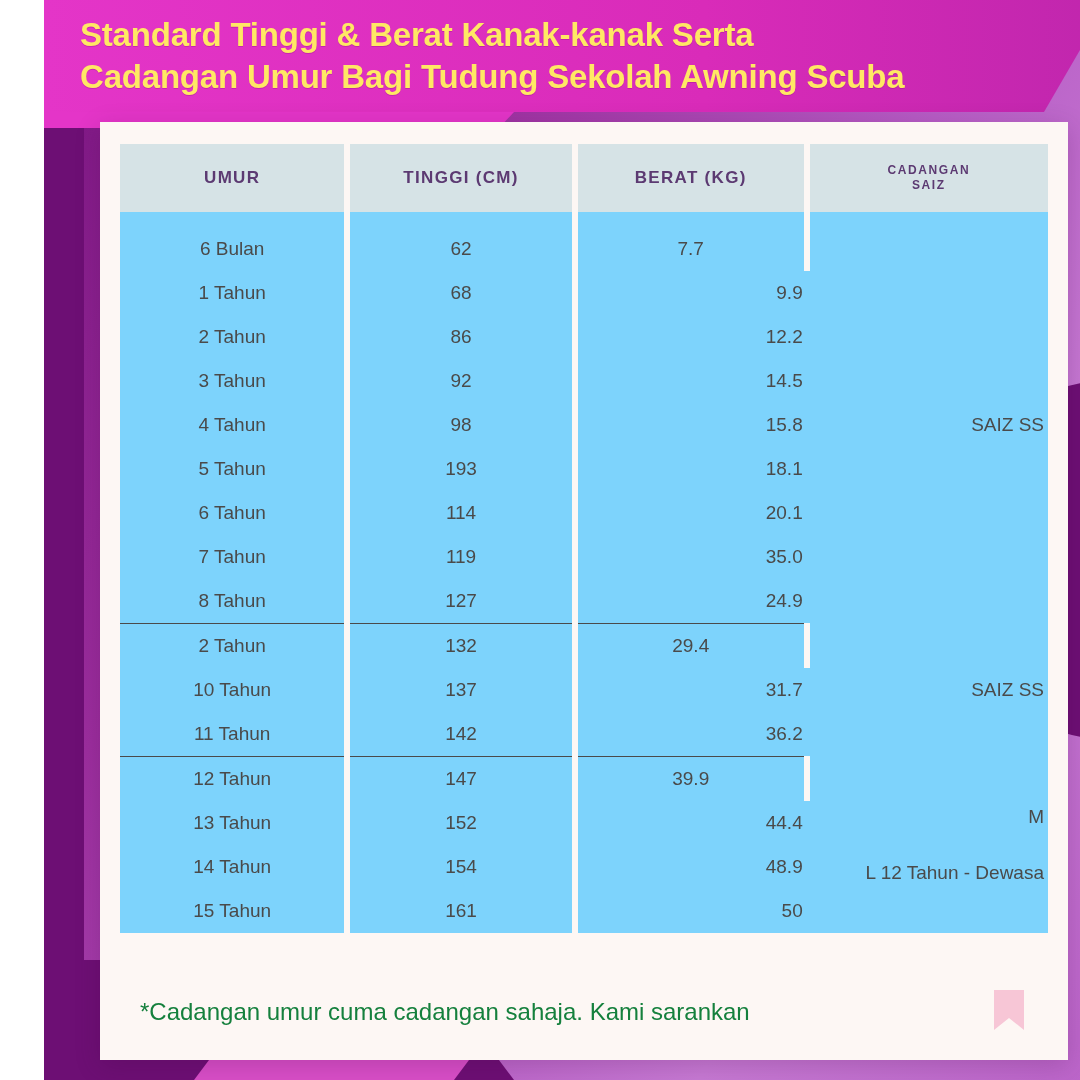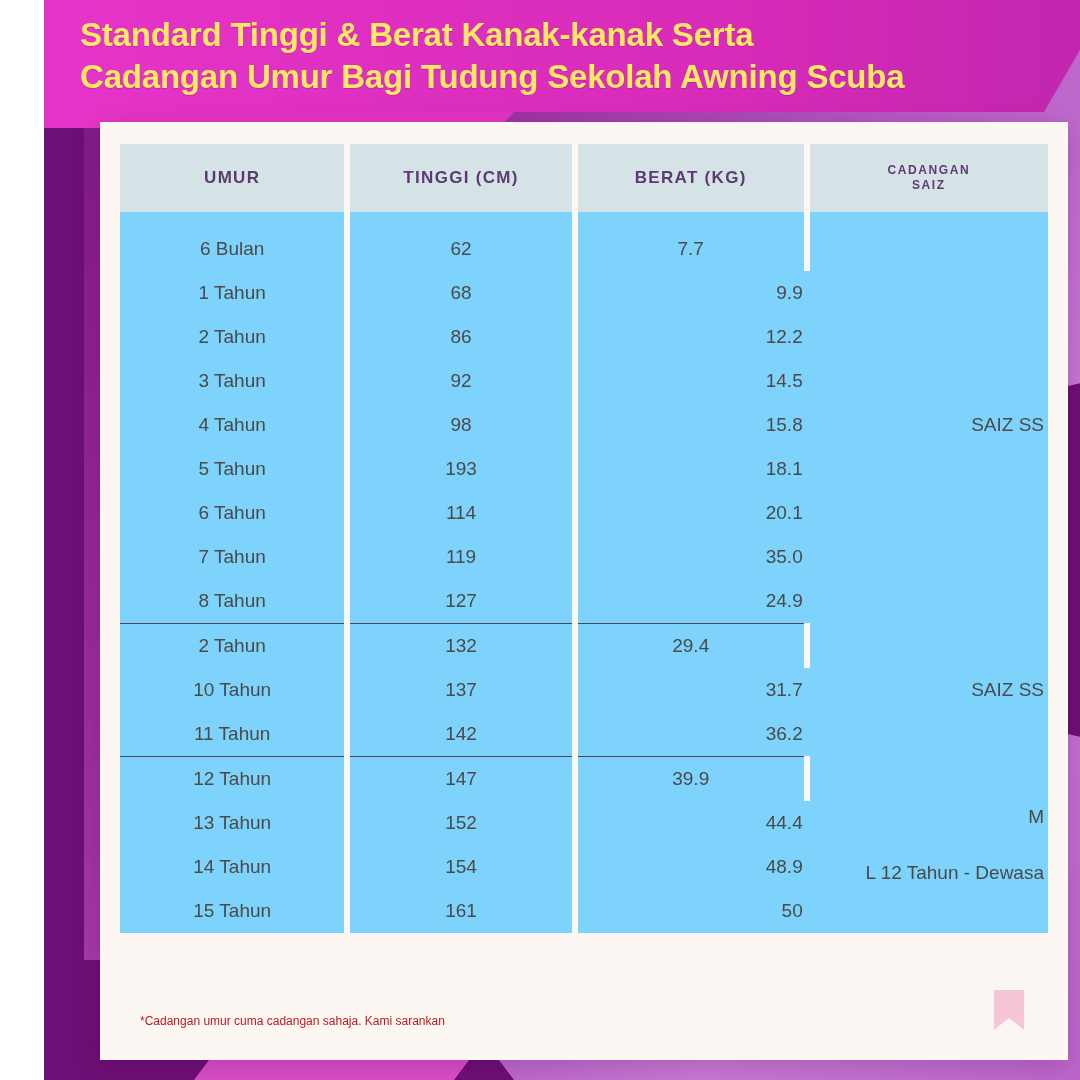--- a/index.html
+++ b/index.html
@@ -106,22 +106,22 @@
   td.size-cell {
     font-size: 19px;
     vertical-align: middle;
   }
   tr.group-end td { border-bottom: 1.5px solid #4a4a4a; }
   .size-line-2 { display: block; margin-top: 34px; }
 
   .footnote {
     position: absolute; left: 40px; bottom: 30px;
     width: 740px;
-    color: #b91c1c;
-    font-size: 12px;
+    color: #15803d;
+    font-size: 24px;
     line-height: 1.45;
   }
   .bookmark-icon {
     position: absolute; right: 42px; bottom: 28px;
     width: 34px; height: 44px;
   }
 </style>
 </head>
 <body>
 

